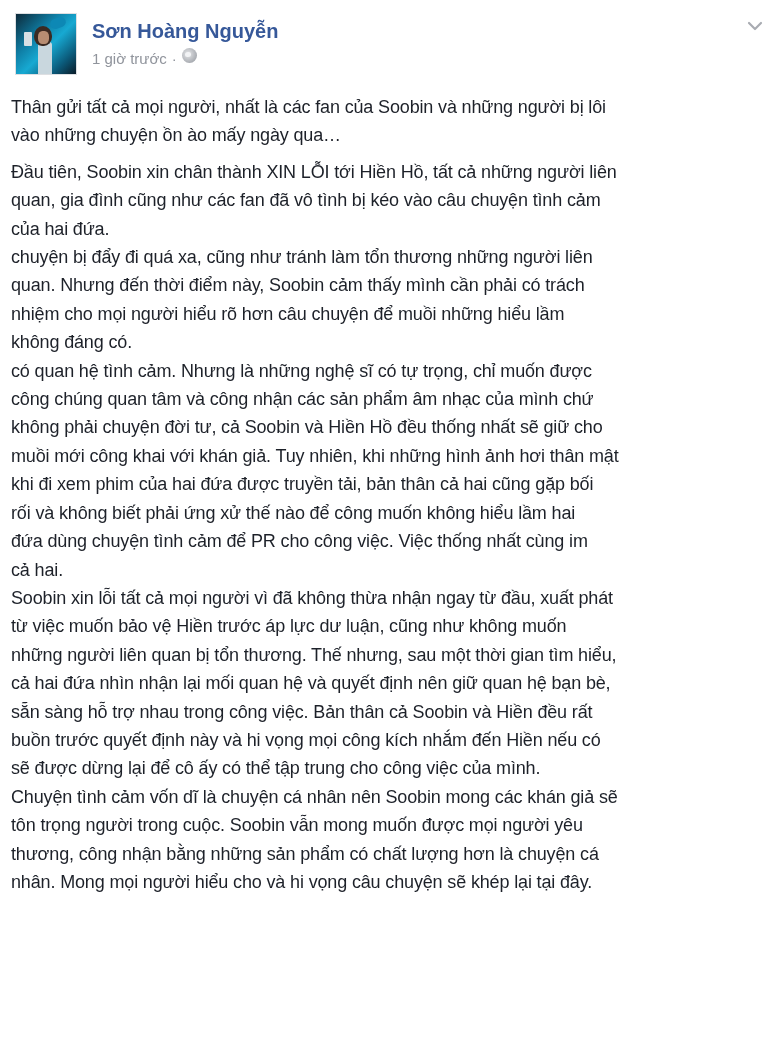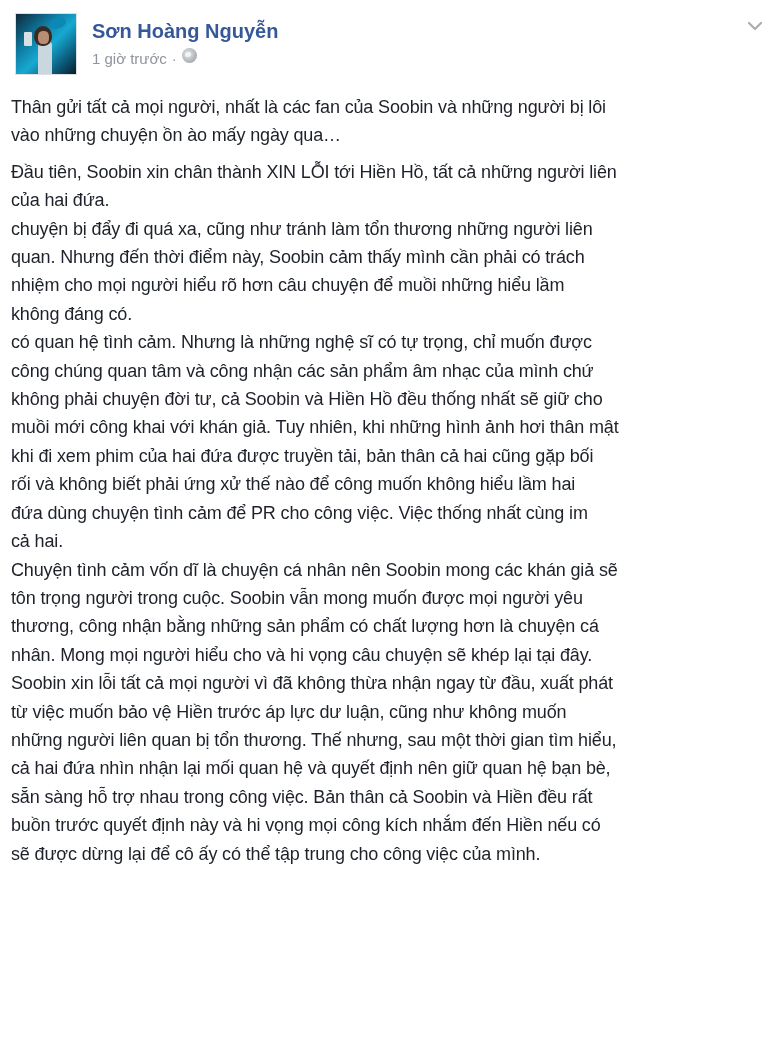--- a/index.html
+++ b/index.html
@@ -168,48 +168,49 @@
     </svg>
   </div>
 
   <div class="body-text">
     <p class="para first">
       <span class="line">Thân gửi tất cả mọi người, nhất là các fan của Soobin và những người bị lôi</span>
       <span class="line">vào những chuyện ồn ào mấy ngày qua…</span>
     </p>
     <p class="para">
       <span class="line">Đầu tiên, Soobin xin chân thành XIN LỖI tới Hiền Hồ, tất cả những người liên</span>
+      <span class="line">quan, gia đình cũng như các fan đã vô tình bị kéo vào câu chuyện tình cảm</span>
       <span class="line">của hai đứa.</span>
     </p>
     <p class="para">
       <span class="line">chuyện bị đẩy đi quá xa, cũng như tránh làm tổn thương những người liên</span>
       <span class="line">quan. Nhưng đến thời điểm này, Soobin cảm thấy mình cần phải có trách</span>
       <span class="line">nhiệm cho mọi người hiểu rõ hơn câu chuyện để muồi những hiểu lầm</span>
       <span class="line">không đáng có.</span>
     </p>
     <p class="para">
       <span class="line">có quan hệ tình cảm. Nhưng là những nghệ sĩ có tự trọng, chỉ muốn được</span>
       <span class="line">công chúng quan tâm và công nhận các sản phẩm âm nhạc của mình chứ</span>
       <span class="line">không phải chuyện đời tư, cả Soobin và Hiền Hồ đều thống nhất sẽ giữ cho</span>
       <span class="line">muồi mới công khai với khán giả. Tuy nhiên, khi những hình ảnh hơi thân mật</span>
       <span class="line">khi đi xem phim của hai đứa được truyền tải, bản thân cả hai cũng gặp bối</span>
       <span class="line">rối và không biết phải ứng xử thế nào để công muốn không hiểu lầm hai</span>
       <span class="line">đứa dùng chuyện tình cảm để PR cho công việc. Việc thống nhất cùng im</span>
       <span class="line">cả hai.</span>
     </p>
     <p class="para">
-      <span class="line">Chuyện tình cảm vốn dĩ là chuyện cá nhân nên Soobin mong các khán giả sẽ</span>
-      <span class="line">tôn trọng người trong cuộc. Soobin vẫn mong muốn được mọi người yêu</span>
-      <span class="line">thương, công nhận bằng những sản phẩm có chất lượng hơn là chuyện cá</span>
-      <span class="line">nhân. Mong mọi người hiểu cho và hi vọng câu chuyện sẽ khép lại tại đây.</span>
-    </p>
-    <p class="para">
       <span class="line">Soobin xin lỗi tất cả mọi người vì đã không thừa nhận ngay từ đầu, xuất phát</span>
       <span class="line">từ việc muốn bảo vệ Hiền trước áp lực dư luận, cũng như không muốn</span>
       <span class="line">những người liên quan bị tổn thương. Thế nhưng, sau một thời gian tìm hiểu,</span>
       <span class="line">cả hai đứa nhìn nhận lại mối quan hệ và quyết định nên giữ quan hệ bạn bè,</span>
       <span class="line">sẵn sàng hỗ trợ nhau trong công việc. Bản thân cả Soobin và Hiền đều rất</span>
       <span class="line">buồn trước quyết định này và hi vọng mọi công kích nhắm đến Hiền nếu có</span>
       <span class="line">sẽ được dừng lại để cô ấy có thể tập trung cho công việc của mình.</span>
     </p>
+    <p class="para">
+      <span class="line">Chuyện tình cảm vốn dĩ là chuyện cá nhân nên Soobin mong các khán giả sẽ</span>
+      <span class="line">tôn trọng người trong cuộc. Soobin vẫn mong muốn được mọi người yêu</span>
+      <span class="line">thương, công nhận bằng những sản phẩm có chất lượng hơn là chuyện cá</span>
+      <span class="line">nhân. Mong mọi người hiểu cho và hi vọng câu chuyện sẽ khép lại tại đây.</span>
+    </p>
   </div>
 
 </div>
 
 </body></html>

